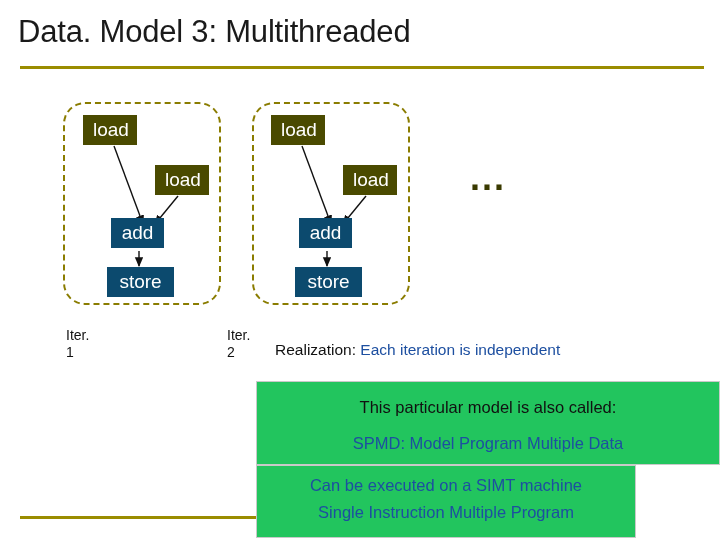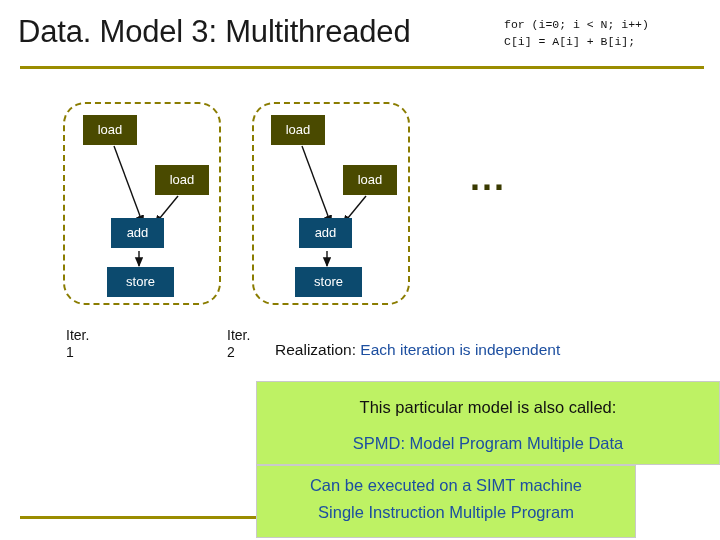--- a/index.html
+++ b/index.html
@@ -61,21 +61,21 @@
     box-sizing: border-box;
   }
   #iterbox-1 { left: 63px;  top: 102px; width: 158px; height: 203px; }
   #iterbox-2 { left: 252px; top: 102px; width: 158px; height: 203px; }
 
   
   .node {
     position: absolute;
     background: #4f4f00;
     color: #ffffff;
-    font-size: 13px;
+    font-size: 19px;
     line-height: 15px;
     text-align: center;
     padding: 7px 10px 8px 10px;
     box-sizing: border-box;
     white-space: nowrap;
   }
   .node.green { background: #0c4a6e; }
   .node.olive { background: #4a4a00; }
 
   
@@ -128,21 +128,21 @@
     white-space: nowrap;
   }
   .realization .lbl { color: #111111; }
   .realization .val { color: #1d4fa0; }
 
   
   .callout {
     position: absolute;
     box-sizing: border-box;
     border: 1px solid #c9c9c9;
-    background: #bef264;
+    background: #22c55e;
     text-align: center;
   }
   #callout-1 {
     left: 256px; top: 381px; width: 464px; height: 84px;
   }
   #callout-2 {
     left: 256px; top: 465px; width: 380px; height: 73px;
   }
   .callout-line {
     position: absolute;
@@ -166,22 +166,20 @@
   }
 </style>
 </head>
 <body>
 
 <div class="slide">
 
   <div class="title">Data. Model 3: Multithreaded</div>
   <div class="title-rule"></div>
 
-  <div class="code"><span>for (i=0; i &lt; N; i++)</span>
-<span>C[i] = A[i] + B[i];</span></div>
 
   <div class="iterbox" id="iterbox-1"></div>
   <div class="iterbox" id="iterbox-2"></div>
 
   <svg class="arrows" viewBox="0 0 720 540">
     <defs>
       <marker id="ah" markerWidth="8" markerHeight="8" refX="6.2" refY="3" orient="auto">
         <path d="M0,0 L7,3 L0,6 z" fill="#111111"></path>
       </marker>
     </defs>

